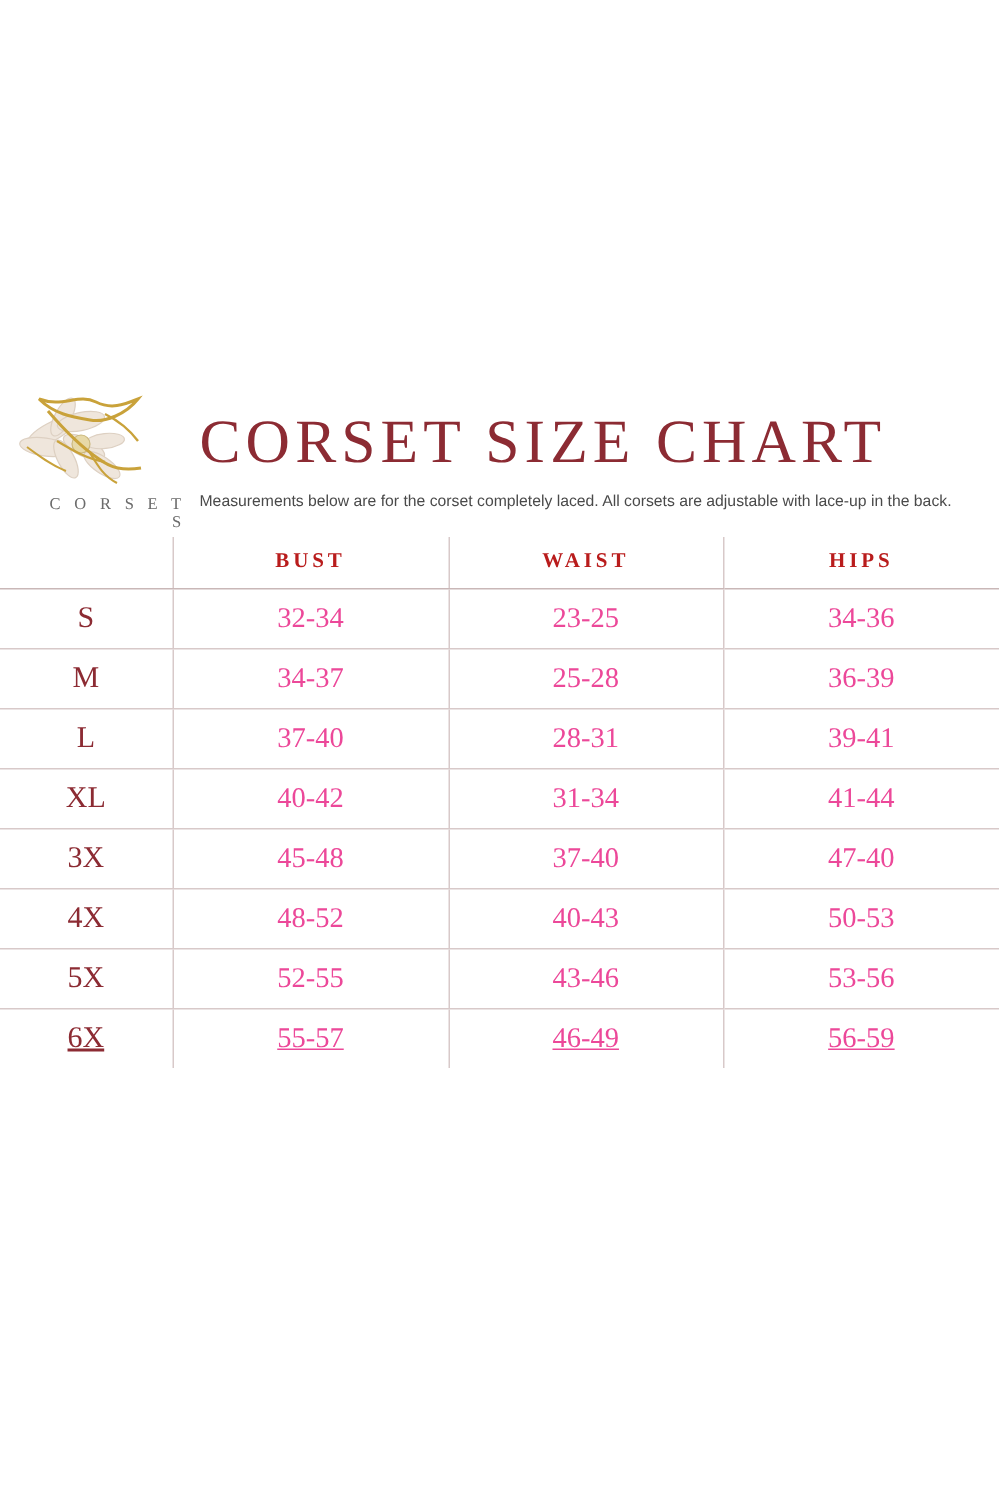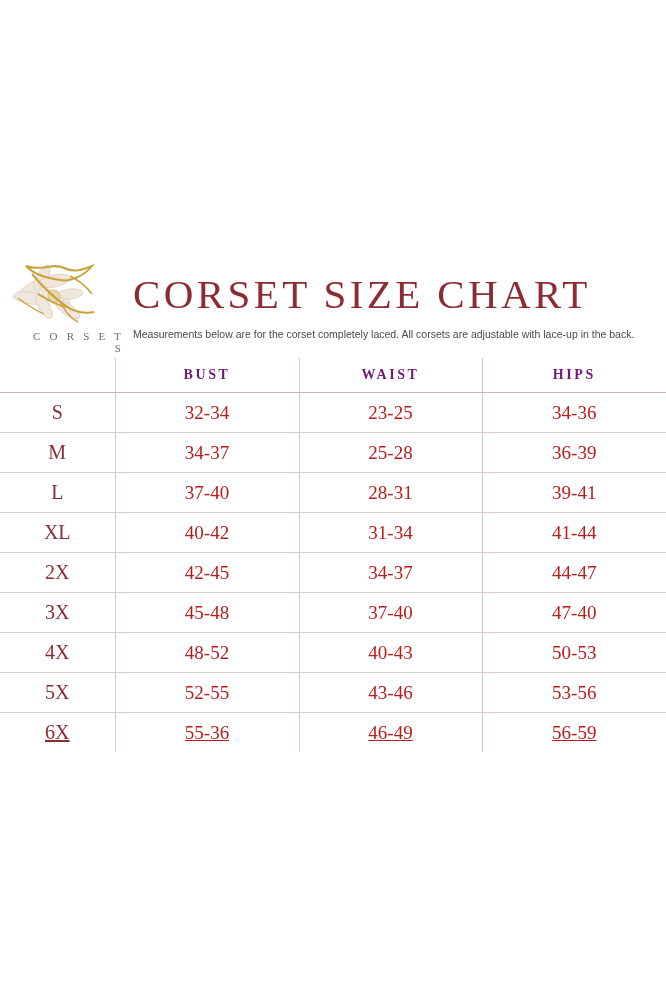--- a/index.html
+++ b/index.html
@@ -87,29 +87,29 @@
   table.size-chart col.c-waist { width: 183px; }
   table.size-chart col.c-hips  { width: 184px; }
 
   table.size-chart th,
   table.size-chart td {
     height: 39px;
     text-align: center;
     vertical-align: middle;
     font-family: "Liberation Serif", serif;
     font-size: 19px;
-    color: #b91c1c;
+    color: #ec4899;
     border-left: 1px solid #d8c9c9;
     border-bottom: 1px solid #d8c9c9;
     padding: 0;
   }
   table.size-chart th {
     font-size: 14px;
     letter-spacing: 2.6px;
-    color: #701a75;
+    color: #b91c1c;
     border-bottom: 1px solid #c9b7b7;
     height: 34px;
     margin-left: 40px;
   }
   table.size-chart th.col-label-size {
     border-left: none;
     border-bottom: none;
   }
   table.size-chart tr.head th.col-label-size { border-bottom: 1px solid #c9b7b7; }
   table.size-chart td.size-cell {
@@ -189,46 +189,40 @@
           <td>28-31</td>
           <td>39-41</td>
         </tr>
         <tr>
           <td class="size-cell">XL</td>
           <td>40-42</td>
           <td>31-34</td>
           <td>41-44</td>
         </tr>
         <tr>
-          <td class="size-cell">2X</td>
-          <td>42-45</td>
-          <td>34-37</td>
-          <td>44-47</td>
-        </tr>
-        <tr>
           <td class="size-cell">3X</td>
           <td>45-48</td>
           <td>37-40</td>
           <td>47-40</td>
         </tr>
         <tr>
           <td class="size-cell">4X</td>
           <td>48-52</td>
           <td>40-43</td>
           <td>50-53</td>
         </tr>
         <tr>
           <td class="size-cell">5X</td>
           <td>52-55</td>
           <td>43-46</td>
           <td>53-56</td>
         </tr>
         <tr>
           <td class="size-cell">6X</td>
-          <td>55-36</td>
+          <td>55-57</td>
           <td>46-49</td>
           <td>56-59</td>
         </tr>
       </tbody>
     </table>
 
   </div>
 </div>
 
 </body></html>

